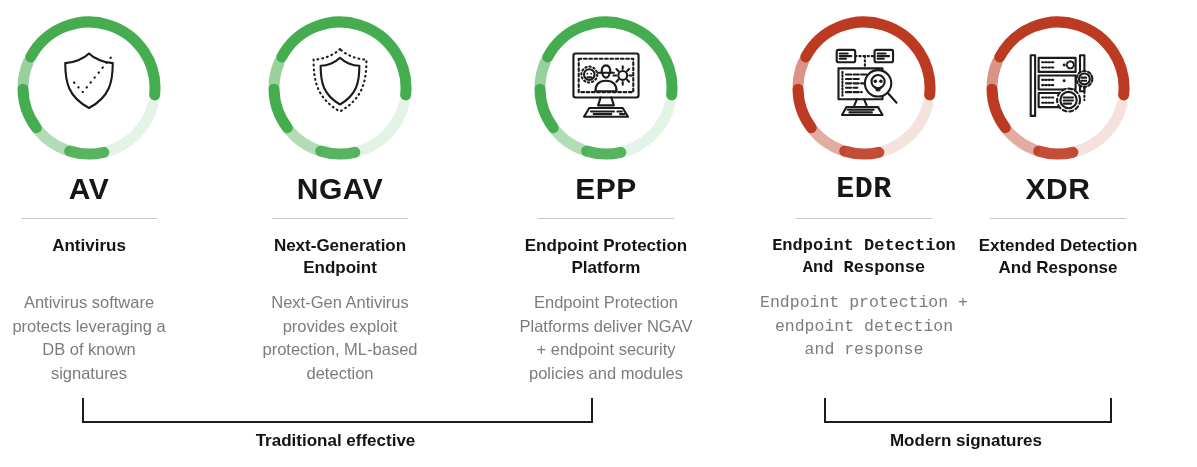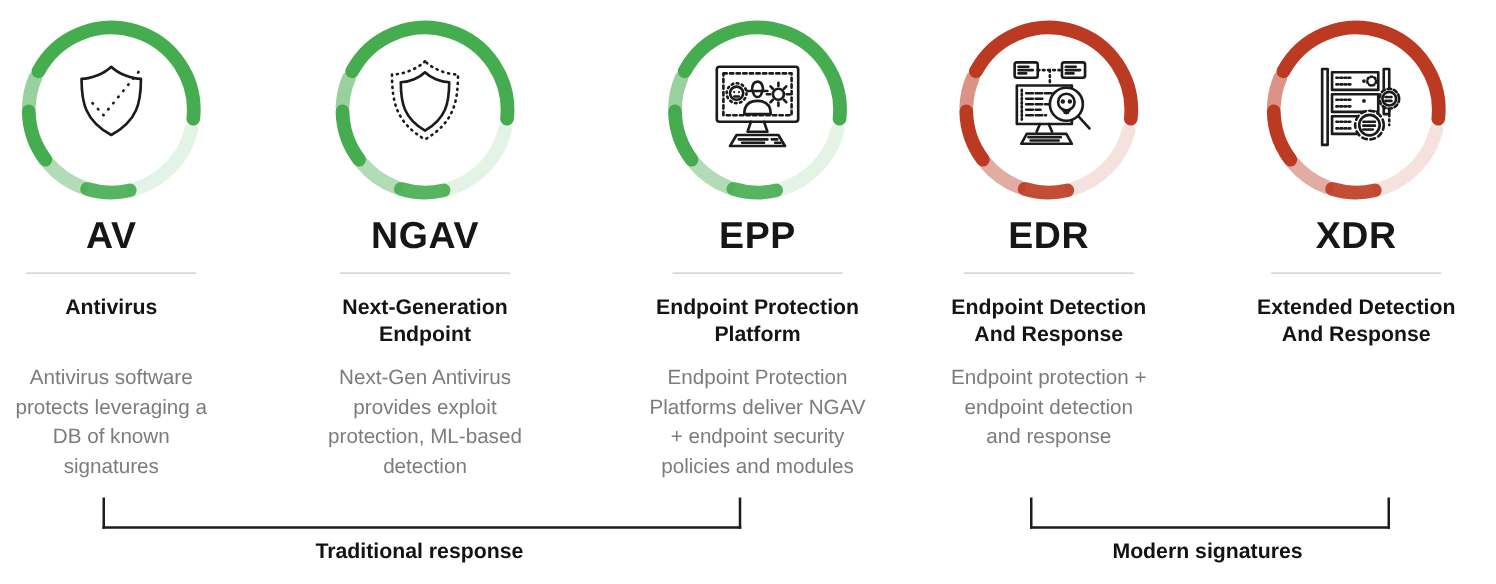--- a/index.html
+++ b/index.html
@@ -12,22 +12,22 @@
   .icon *{stroke:#1b1b1b;fill:none;stroke-width:2.4;stroke-linecap:round;stroke-linejoin:round;}
   .icon .fill{fill:#1b1b1b;stroke:none;}
   .icon .wfill{fill:#ffffff;}
   .acronym{margin-top:10px;font-size:30px;line-height:32px;font-weight:800;letter-spacing:0.5px;color:#161616;}
   .divider{width:136px;height:1px;background:#c9c9c9;margin:13px auto 0;}
   .subtitle{margin-top:16px;font-size:17px;line-height:22px;font-weight:700;color:#141414;min-height:44px;white-space:pre-line;}
   .desc{margin-top:12px;font-size:16.5px;line-height:23.5px;color:#7c7c7c;white-space:pre-line;}
   .card-av{left:-21px;}
   .card-ngav{left:230px;}
   .card-epp{left:496px;}
-  .card-edr{left:729px;}
-  .card-xdr{left:975px;}
+  .card-edr{left:754px;font-family:Liberation Mono, monospace;}
+  .card-xdr{left:948px;}
   .bracket{position:absolute;top:398px;height:23px;border-left:2px solid #1c1c1c;border-right:2px solid #1c1c1c;border-bottom:2px solid #1c1c1c;}
   .bracket-traditional{left:82px;width:507px;}
   .bracket-modern{left:824px;width:284px;}
   .bracket-label{position:absolute;top:431px;font-size:17px;font-weight:700;color:#131313;text-align:center;}
   .label-traditional{left:82px;width:507px;}
   .label-modern{left:824px;width:284px;}
 </style>
 </head>
 <body>
 
@@ -199,17 +199,17 @@
         <path d="M56.5 63 h11.5 M56.5 66.5 h11.5 M56.5 70 h8.5" stroke-width="1.5" stroke-dasharray="2.5 1.5"></path>
       </svg>
     </div>
     <div class="acronym">XDR</div>
     <div class="divider"></div>
     <div class="subtitle">Extended Detection
 And Response</div>
   </div>
 
   <div class="bracket bracket-traditional"></div>
-  <div class="bracket-label label-traditional">Traditional response</div>
+  <div class="bracket-label label-traditional">Traditional effective</div>
   <div class="bracket bracket-modern"></div>
   <div class="bracket-label label-modern">Modern signatures</div>
 
 </div>
 
 </body></html>

